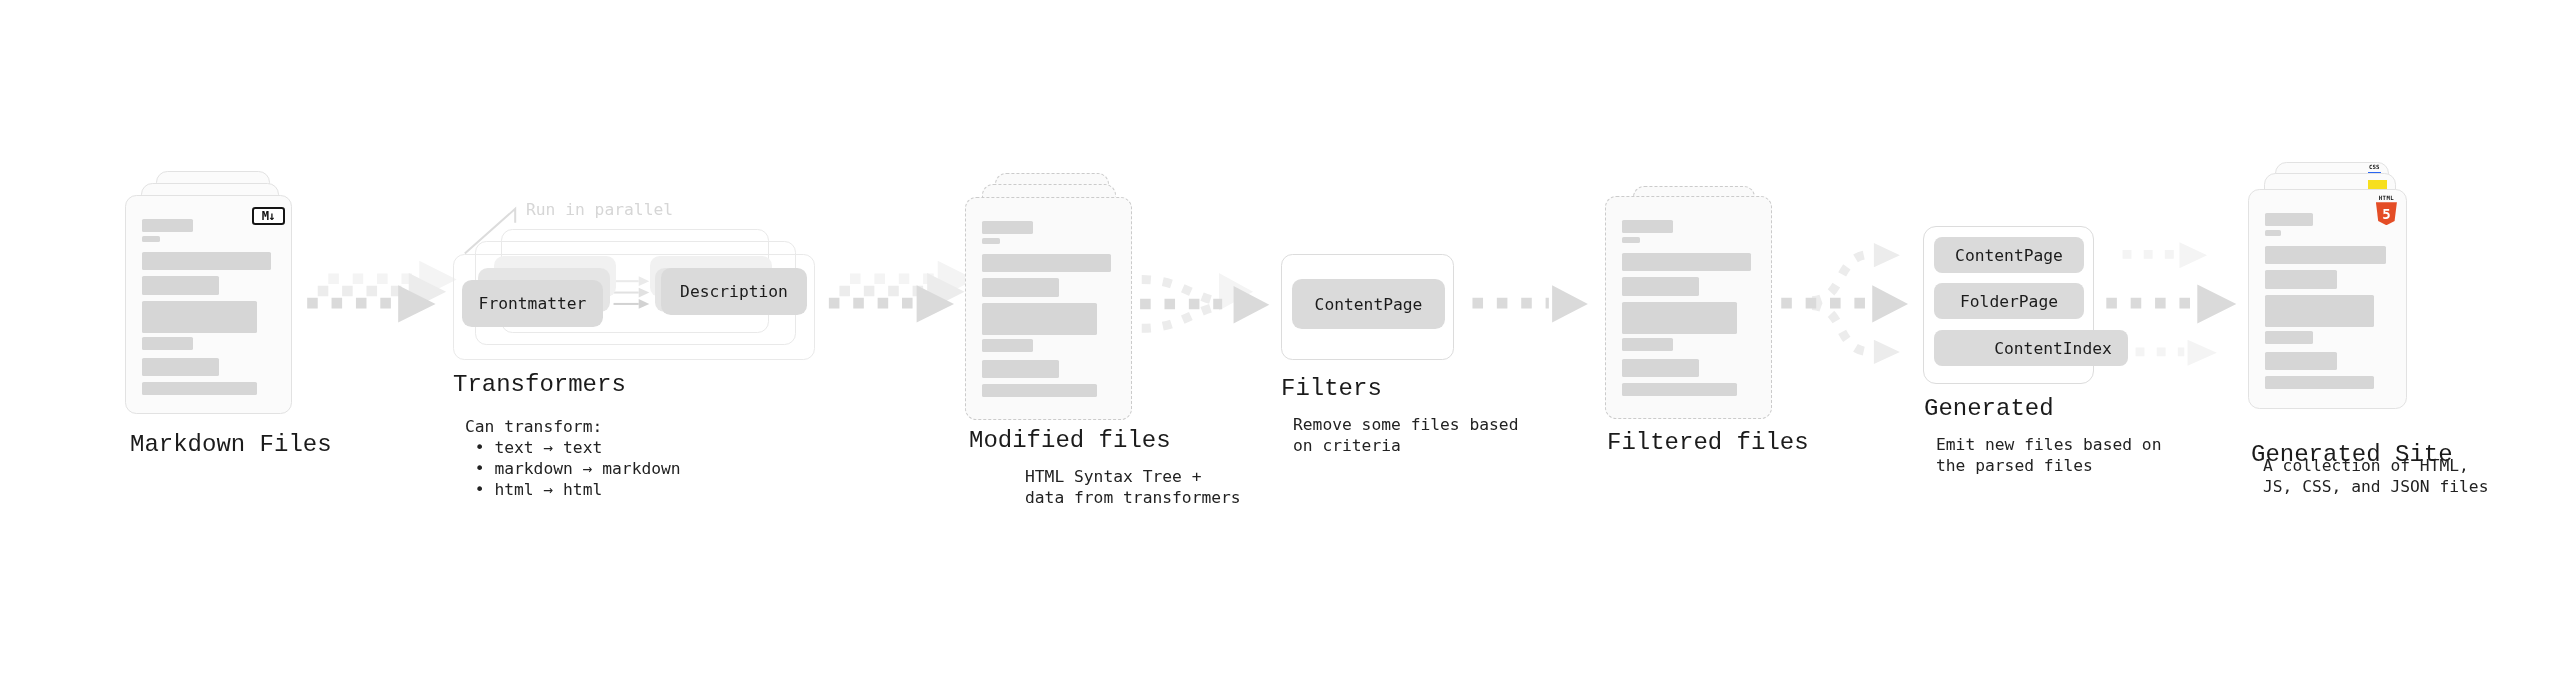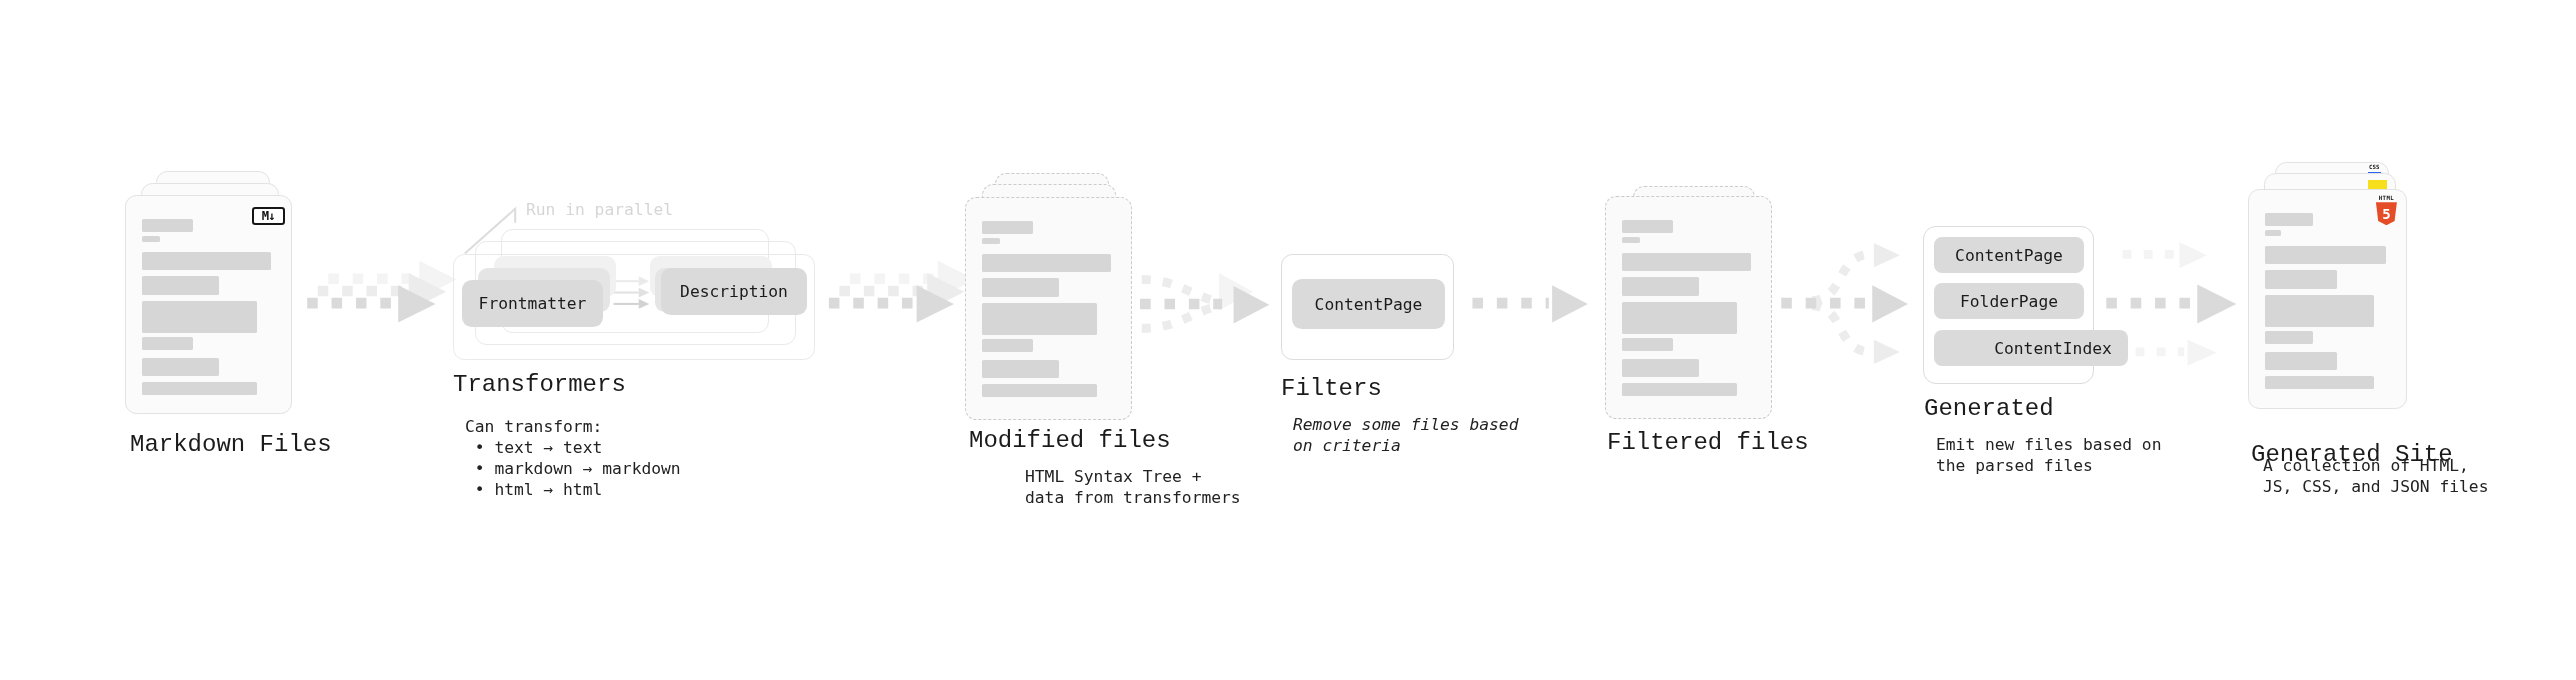--- a/index.html
+++ b/index.html
@@ -207,21 +207,21 @@
     </div>
     <div class="label" style="left:969px;top:427px;">Modified files</div>
     <div class="desc" style="left:1013px;top:466px;">HTML Syntax Tree +
 data from transformers</div>
   </div>
 
   <div class="section">
     <div class="panel" style="left:1281px;top:254px;width:173px;height:106px;border-radius:11.4px;"></div>
     <div class="node" style="left:1292px;top:279px;width:153px;height:50px;">ContentPage</div>
     <div class="label" style="left:1281px;top:375px;">Filters</div>
-    <div class="desc" style="left:1281px;top:414px;font-style:italic;">Remove some files based
+    <div class="desc" style="left:1281px;top:414px;">Remove some files based
 on criteria</div>
   </div>
 
   <div class="section">
     <div class="doc dashed" style="left:1633px;top:186px;width:122px;height:57px;z-index:1;"></div>
     <div class="doc dashed" style="left:1605px;top:196px;width:167px;height:223px;z-index:2;">
       <div class="doc-body">
           <div class="bar" style="width: 38%; height: 13px; margin-top: 0px;"></div>
           <div class="bar" style="width: 13%; height: 5.7px; margin-top: 4.1px;"></div>
           <div class="bar" style="width: 97%; height: 18.7px; margin-top: 9.8px;"></div>

